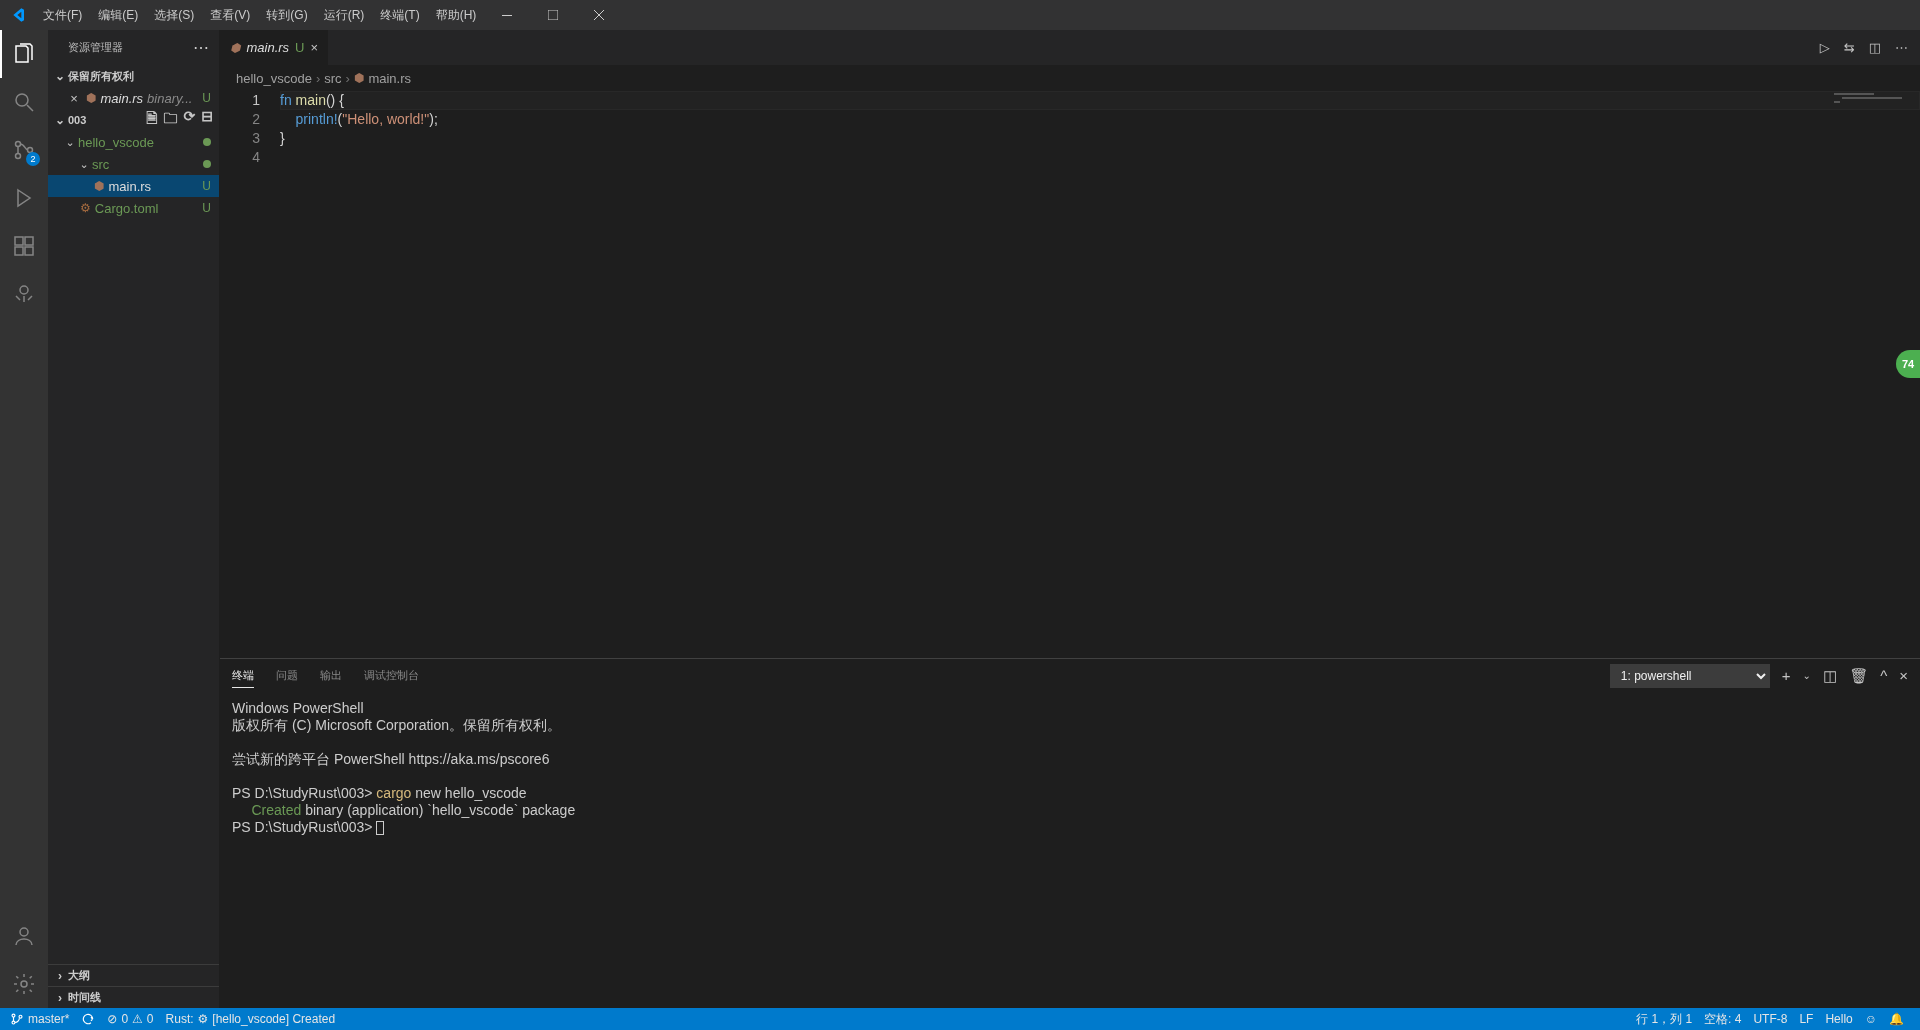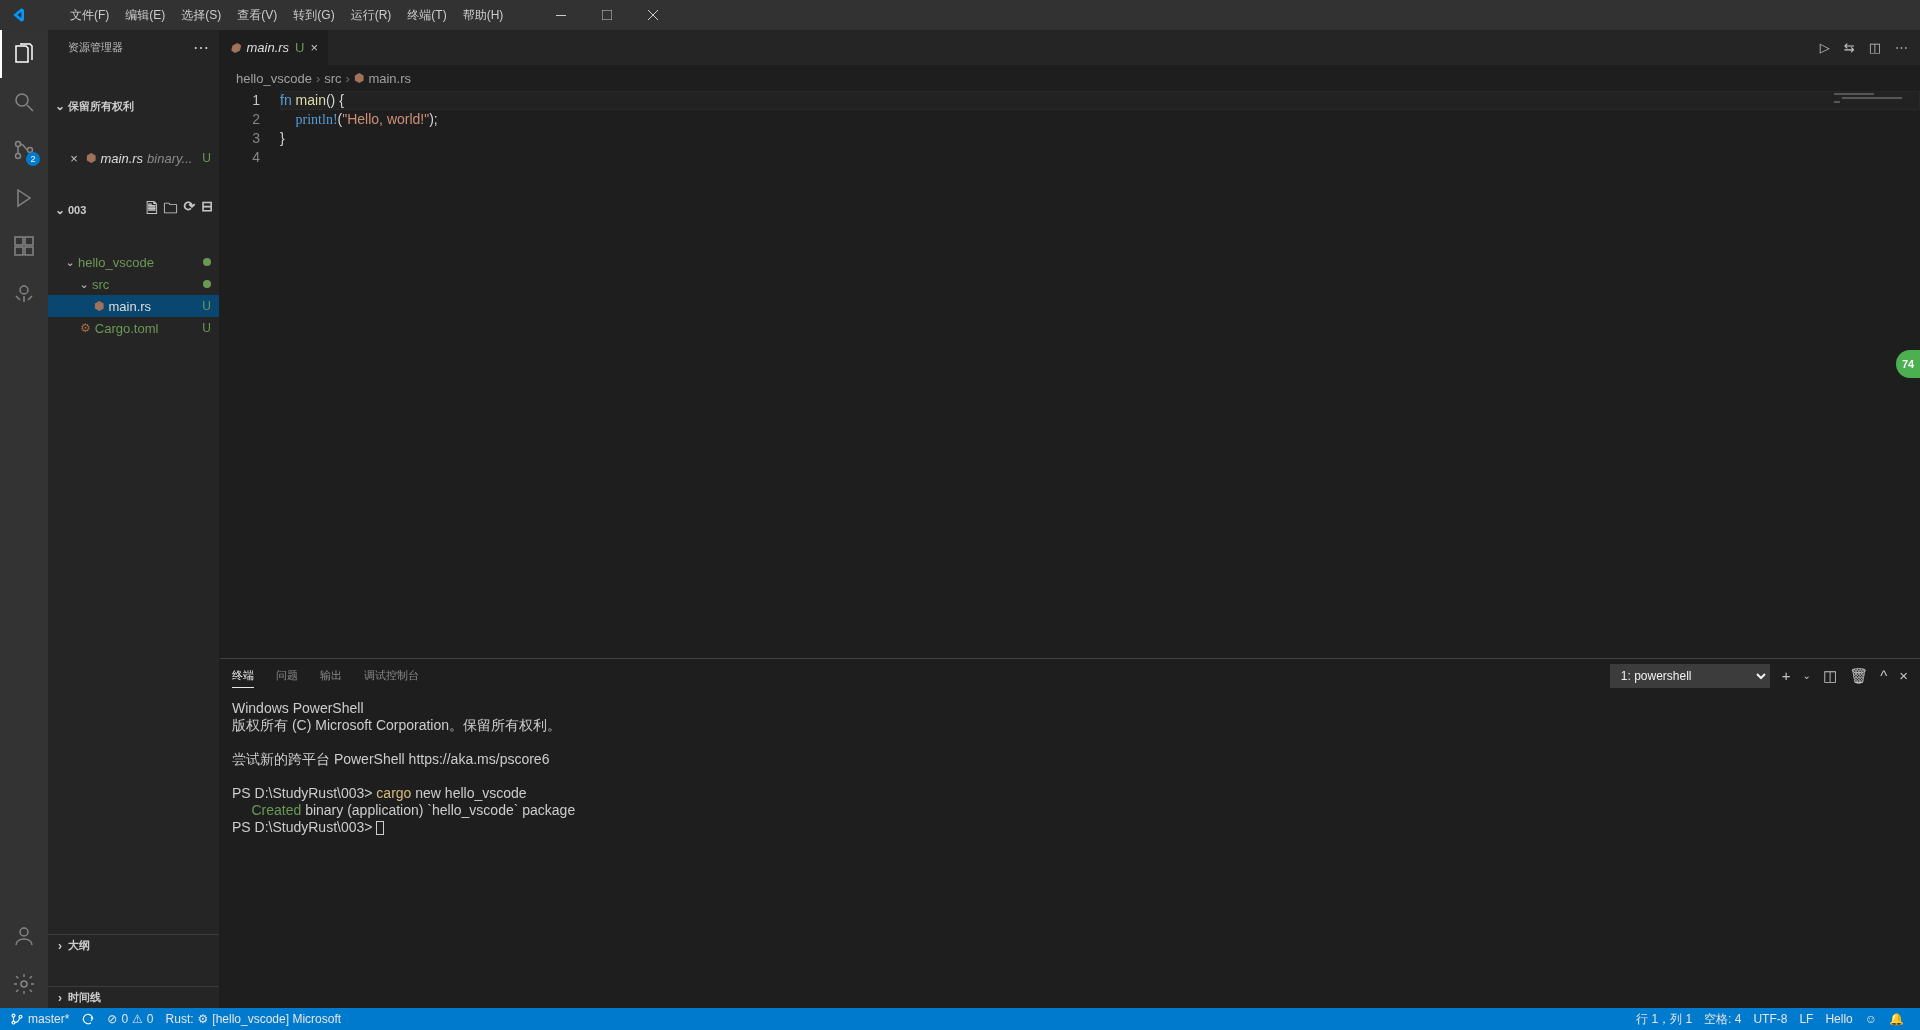--- a/index.html
+++ b/index.html
@@ -1,38 +1,38 @@
 <!DOCTYPE html>
 <html><head>
 <meta charset="utf-8">
 <style>
 * { margin: 0; padding: 0; box-sizing: border-box; font-family: "Segoe UI", "Microsoft YaHei", sans-serif; }
 body { background: #1e1e1e; color: #cccccc; height: 100vh; overflow: hidden; font-size: 13px; display: flex; flex-direction: column; }
 
 
-.titlebar { height: 30px; background: #323233; display: flex; align-items: center; color: #cccccc; user-select: none; gap: 27px; }
+.titlebar { height: 30px; background: #323233; display: flex; align-items: center; color: #cccccc; user-select: none; }
 .titlebar .logo { width: 35px; display: flex; justify-content: center; align-items: center; }
 .titlebar .logo svg { width: 16px; height: 16px; }
 .titlebar .menu { display: flex; }
 .titlebar .menu span { padding: 0 8px; height: 30px; line-height: 30px; cursor: pointer; font-size: 12px; }
 .titlebar .title { flex: 1; text-align: center; font-size: 12px; color: #cccccc; }
 .titlebar .controls { display: flex; }
 .titlebar .controls div { width: 46px; height: 30px; display: flex; justify-content: center; align-items: center; cursor: pointer; }
 
 
 .layout { flex: 1; display: flex; overflow: hidden; }
 .activitybar { width: 48px; background: #333333; display: flex; flex-direction: column; justify-content: space-between; }
 .activitybar .top, .activitybar .bottom { display: flex; flex-direction: column; }
 .activitybar .item { width: 48px; height: 48px; display: flex; justify-content: center; align-items: center; color: #858585; cursor: pointer; position: relative; }
 .activitybar .item.active { color: #ffffff; }
 .activitybar .item.active::before { content: ""; position: absolute; left: 0; top: 0; bottom: 0; width: 2px; background: #ffffff; }
 .activitybar svg { width: 24px; height: 24px; }
 .badge { position: absolute; bottom: 8px; right: 8px; background: #007acc; color: #fff; border-radius: 10px; font-size: 9px; min-width: 14px; height: 14px; line-height: 14px; text-align: center; padding: 0 3px; }
 
-.sidebar { width: 172px; background: #252526; display: flex; flex-direction: column; border-right: 1px solid #1e1e1e; gap: 30px; }
+.sidebar { width: 172px; background: #252526; display: flex; flex-direction: column; border-right: 1px solid #1e1e1e; }
 .sidebar-header { height: 35px; display: flex; align-items: center; justify-content: space-between; padding: 0 8px 0 20px; font-size: 11px; color: #bbbbbb; text-transform: uppercase; }
 .sidebar-header .actions { color: #cccccc; font-size: 16px; letter-spacing: 2px; cursor: pointer; }
 
 .section-header { height: 22px; display: flex; align-items: center; padding-left: 4px; font-size: 11px; font-weight: 700; color: #cccccc; cursor: pointer; }
 .section-header .chev { width: 16px; text-align: center; font-size: 12px; }
 .section-header .tools { margin-left: auto; padding-right: 6px; display: flex; gap: 6px; color: #c5c5c5; font-size: 14px; }
 .section-header .tools span { cursor: pointer; }
 
 .open-editors .row { height: 22px; display: flex; align-items: center; padding-left: 18px; font-size: 13px; gap: 4px; cursor: pointer; }
 .open-editors .close { color: #c5c5c5; width: 16px; text-align: center; }
@@ -69,21 +69,21 @@
 
 .code { flex: 1; display: flex; font-family: Consolas, monospace; font-size: 14px; line-height: 19px; overflow: hidden; position: relative; }
 .gutter { width: 60px; text-align: right; color: #858585; padding-right: 20px; padding-top: 0; }
 .gutter div { height: 19px; }
 .gutter .cur { color: #c6c6c6; }
 .lines { flex: 1; white-space: pre; color: #d4d4d4; }
 .lines .line { height: 19px; }
 .lines .line.cur { background: rgba(255,255,255,0.02); box-shadow: inset 0 0 0 1px #282828; }
 .kw { color: #569cd6; }
 .fn { color: #dcdcaa; }
-.mac { color: #569cd6; font-family: Liberation Serif, serif; }
+.mac { color: #569cd6; }
 .str { color: #ce9178; }
 
 .minimap { position: absolute; top: 0; right: 0; width: 90px; height: 60px; }
 .minimap .mm-line { position: absolute; height: 2px; background: #555; }
 
 
 .panel { height: 350px; border-top: 1px solid #414141; background: #1e1e1e; display: flex; flex-direction: column; }
 .panel-tabs { height: 33px; display: flex; align-items: center; padding: 0 12px; gap: 22px; font-size: 11px; color: #8a8a8a; }
 .panel-tabs .ptab { cursor: pointer; padding: 4px 0; }
 .panel-tabs .ptab.active { color: #e7e7e7; border-bottom: 1px solid #e7e7e7; }
@@ -359,21 +359,21 @@
   </div>
   <div class="sb-item">
     <span>⊘</span>
       <span>0</span>
     <span>⚠</span>
       <span>0</span>
   </div>
   <div class="sb-item">
     <span>Rust:</span>
     <span class="spin">⚙</span>
-    <span>[hello_vscode] Microsoft</span>
+    <span>[hello_vscode] Created</span>
   </div>
   <div class="spacer"></div>
   <div class="sb-item">行 1，列 1</div>
   <div class="sb-item">空格: 4</div>
   <div class="sb-item">UTF-8</div>
   <div class="sb-item">LF</div>
   <div class="sb-item">Hello</div>
   <div class="sb-item">☺</div>
   <div class="sb-item">🔔</div>
 </div>

